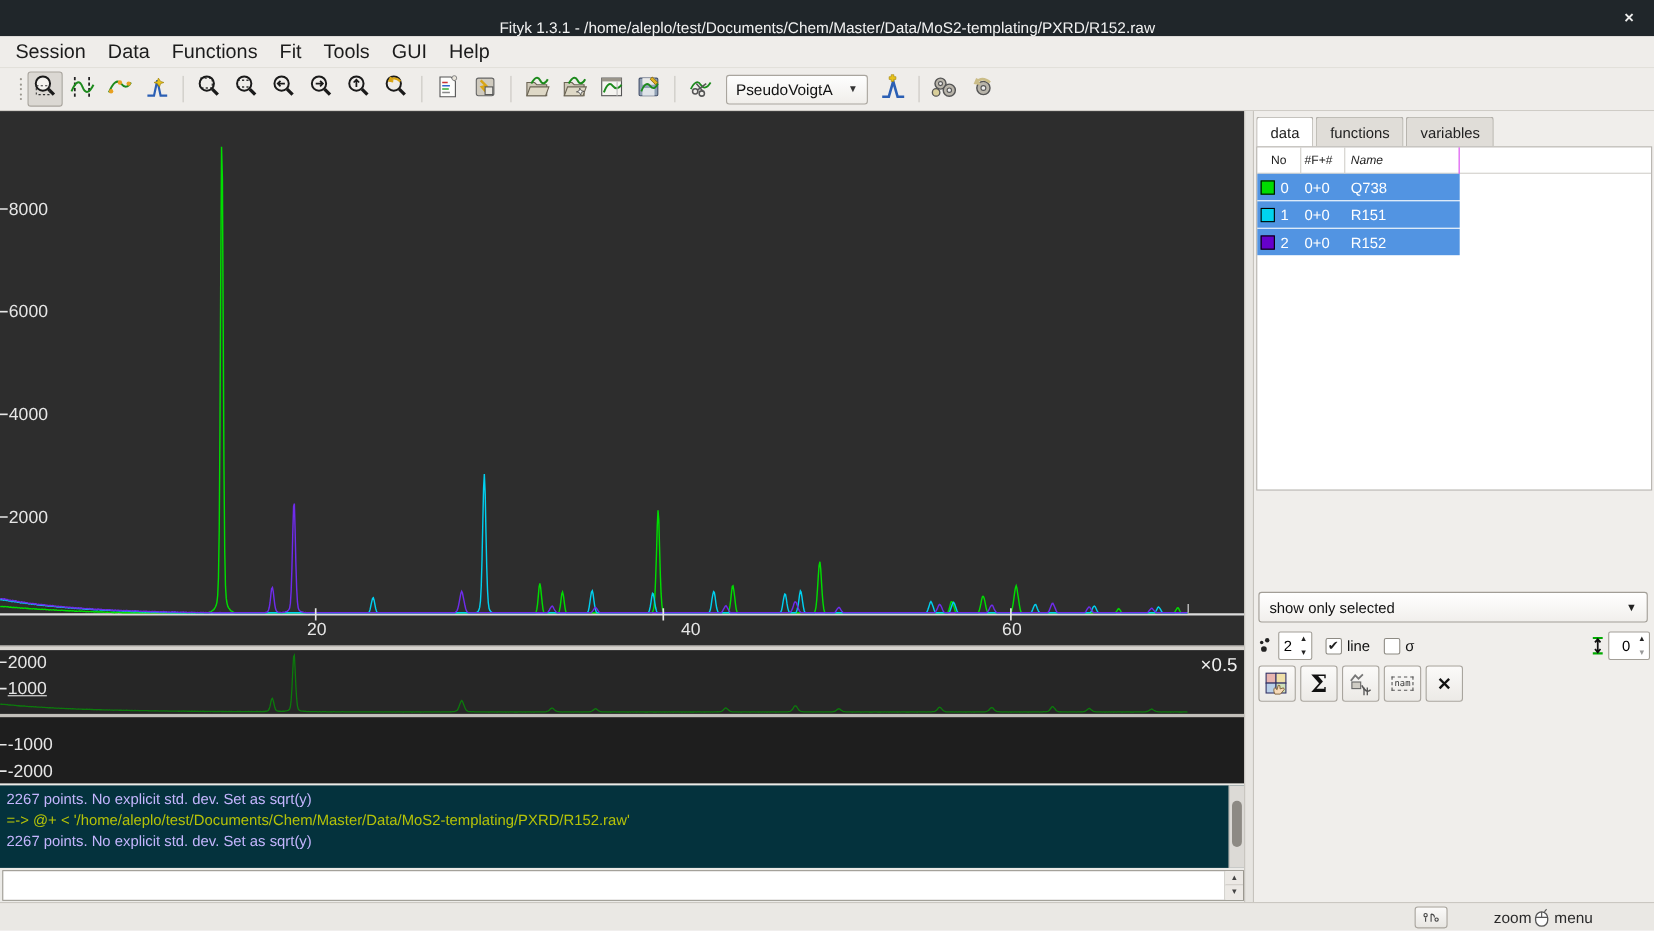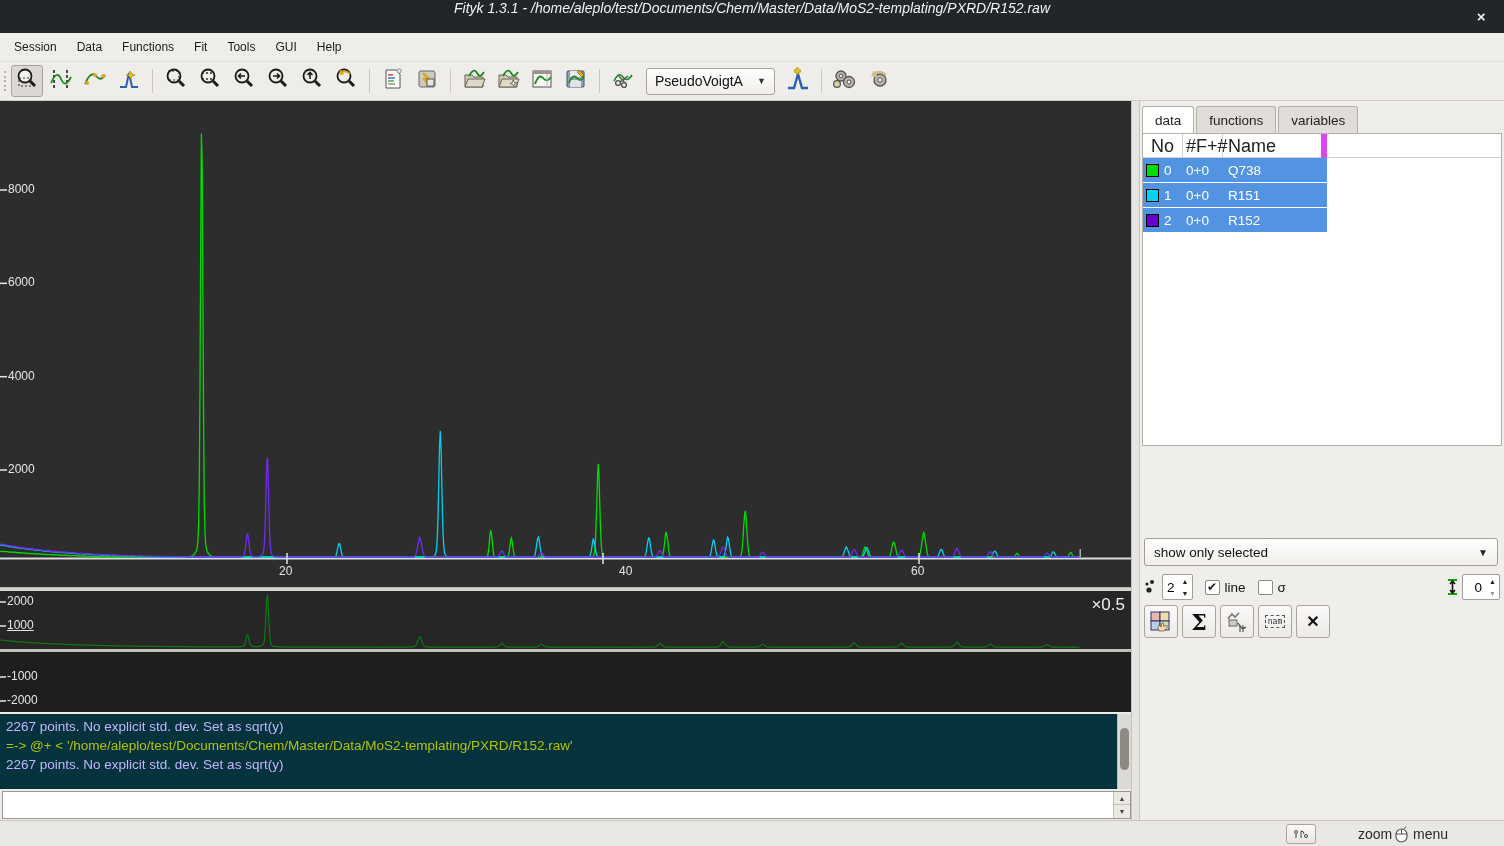--- a/index.html
+++ b/index.html
@@ -1,52 +1,52 @@
 <!DOCTYPE html>
 <html><head>
 <meta charset="utf-8">
 <style>
   * { margin:0; padding:0; box-sizing:border-box; }
   html,body { width:1504px; height:846px; overflow:hidden; font-family:"Liberation Sans",sans-serif; }
   #app { position:relative; width:1504px; height:846px; background:#ecebe8; }
 
   
   .titlebar { position:absolute; left:0; top:0; width:1504px; height:33px; background:#20262a;
-              display:flex; align-items:flex-start; justify-content:center;font-style:italic; }
+              display:flex; align-items:flex-end; justify-content:center; }
   .titlebar .title { color:#f2f2f2; font-size:14px; }
   .titlebar .closebtn { position:absolute; right:8px; top:0; width:30px; height:33px; color:#eee;
               font-size:15px; font-weight:bold; display:flex; align-items:center; justify-content:center; cursor:pointer; }
 
   
   .menubar { position:absolute; left:0; top:33px; width:1504px; height:29px; background:#efedea;
              display:flex; align-items:center; padding-left:4px; border-bottom:1px solid #e0ded9; }
-  .menubar .mitem { font-size:12px; color:#1b1b1b; padding:4px 10px; cursor:default; }
+  .menubar .mitem { font-size:18px; color:#1b1b1b; padding:4px 10px; cursor:default; }
 
   
   .toolbar { position:absolute; left:0; top:62px; width:1504px; height:39px; background:#efedea;
-             display:flex; align-items:center; border-bottom:1px solid #cfccc6; padding-left:2px; }
+             display:flex; align-items:center; border-bottom:1px solid #cfccc6; padding-left:16px; }
   .grip { width:8px; height:26px; display:flex; flex-direction:column; justify-content:space-between; padding:3px 2px; }
   .grip i { display:block; width:2px; height:2px; background:#9a978f; border-radius:50%; }
   .tbtn { width:32px; height:32px; display:flex; align-items:center; justify-content:center; margin:0 1px;
           border:1px solid transparent; border-radius:3px; }
   .tbtn.active { background:#dbd8d3; border-color:#a9a59e; }
   .tsep { width:1px; height:24px; background:#c9c6c0; margin:0 6px; }
   .combobox { height:27px; min-width:108px; background:linear-gradient(#fefefe,#f0eeea); border:1px solid #a9a59e;
               border-radius:3px; display:flex; align-items:center; padding:0 8px; margin:0 6px; font-size:14px; color:#111; }
   .combobox .arrow { margin-left:14px; font-size:9px; color:#333; }
 
   
   .mainplot { position:absolute; left:0; top:101px; width:1131px; height:486px; background:#2d2d2d; }
   .mainplot svg, .auxplot svg { position:absolute; left:0; top:0; }
   .plotsep { position:absolute; left:0; top:587px; width:1131px; height:4px; background:#d8d5d0; border-top:1px solid #bcb9b3; }
   .auxplot { position:absolute; left:0; top:591px; width:1131px; height:121px; background:#262626; }
   .aux-bottom { position:absolute; left:0; top:61px; width:1131px; height:60px; background:#1e1e1e; }
   .aux-zero { position:absolute; left:0; top:58px; width:1131px; height:3px; background:#c2bfba; }
   .aux-scale { position:absolute; right:6px; top:4px; color:#f0f0f0; font-size:17px; }
-  .ticklabel { position:absolute; color:#e6e6e6; font-size:12px; }
+  .ticklabel { position:absolute; color:#e6e6e6; font-size:16px; }
 
   
   .console { position:absolute; left:0; top:714px; width:1131px; height:75px; background:#04323d; padding:3px 6px;
              font-size:13.5px; line-height:19px; overflow:hidden; }
   .console .out { color:#c4b5fd; }
   .console .cmd { color:#b5c208; }
   .vscroll { position:absolute; left:1117px; top:714px; width:14px; height:75px; background:#dcdad6; border-left:1px solid #c2bfb9; }
   .vscroll .thumb { position:absolute; left:2px; top:14px; width:9px; height:42px; background:#8d8a84; border-radius:5px; }
 
   
@@ -65,24 +65,24 @@
   .statusbar .mouseicon { position:absolute; left:1394px; top:5px; }
 
   
   .splitter { position:absolute; left:1131px; top:101px; width:9px; height:719px; background:#e7e5e1; border-left:1px solid #c6c3bd; border-right:1px solid #c6c3bd; }
   .sidepanel { position:absolute; left:1140px; top:101px; width:364px; height:719px; background:#f0eeeb; }
   .tabs { position:absolute; left:2px; top:5px; height:27px; display:flex; }
   .tab { height:27px; padding:0 12px; font-size:13.5px; color:#222; display:flex; align-items:center;
          border:1px solid #b3b0aa; border-bottom:none; background:#e0ddd8; border-radius:3px 3px 0 0; margin-right:2px; }
   .tab.active { background:#fff; height:28px; }
   .dtable { position:absolute; left:2px; top:32px; width:360px; height:313px; background:#fff; border:1px solid #b3b0aa; }
-  .dtable .hdr { display:flex; height:24px; border-bottom:1px solid #d2cfca; font-size:18px; color:#222; align-items:center; }
+  .dtable .hdr { display:flex; height:24px; border-bottom:1px solid #d2cfca; font-size:11px; color:#222; align-items:center; }
   .dtable .hdr .c1 { width:40px; text-align:center; border-right:1px solid #d2cfca; height:24px; line-height:24px;}
   .dtable .hdr .c2 { width:40px; padding-left:3px; border-right:1px solid #d2cfca; height:24px; line-height:24px;}
-  .dtable .hdr .c3 { width:104px; padding-left:5px; border-right:6px solid #d946ef; height:24px; line-height:24px;}
+  .dtable .hdr .c3 { width:104px; padding-left:5px; border-right:1px solid #d946ef; height:24px; line-height:24px;font-style:italic;}
   .drow { display:flex; height:24px; margin-bottom:1px; align-items:center; font-size:13.5px; color:#fff; width:184px; }
   .drow .c1 { width:40px; display:flex; align-items:center; padding-left:3px; }
   .drow .c2 { width:40px; padding-left:3px; }
   .drow .c3 { width:104px; padding-left:5px; }
   .swatch { width:13px; height:13px; border:1px solid #000; margin-right:5px; }
   .infobox { position:absolute; left:2px; top:344px; width:360px; height:88px; background:#fbfaf8; border:1px solid #c0bdb7;
              font-size:13.5px; color:#111; padding:3px 6px; line-height:19px; }
   .filtersel { position:absolute; left:4px; top:437px; width:354px; height:28px; background:linear-gradient(#fff,#f1efec);
              border:1px solid #a29e97; border-radius:3px; font-size:13.5px; color:#111; display:flex; align-items:center; padding:0 9px; }
   .filtersel .arrow { margin-left:auto; font-size:10px; color:#222; }

